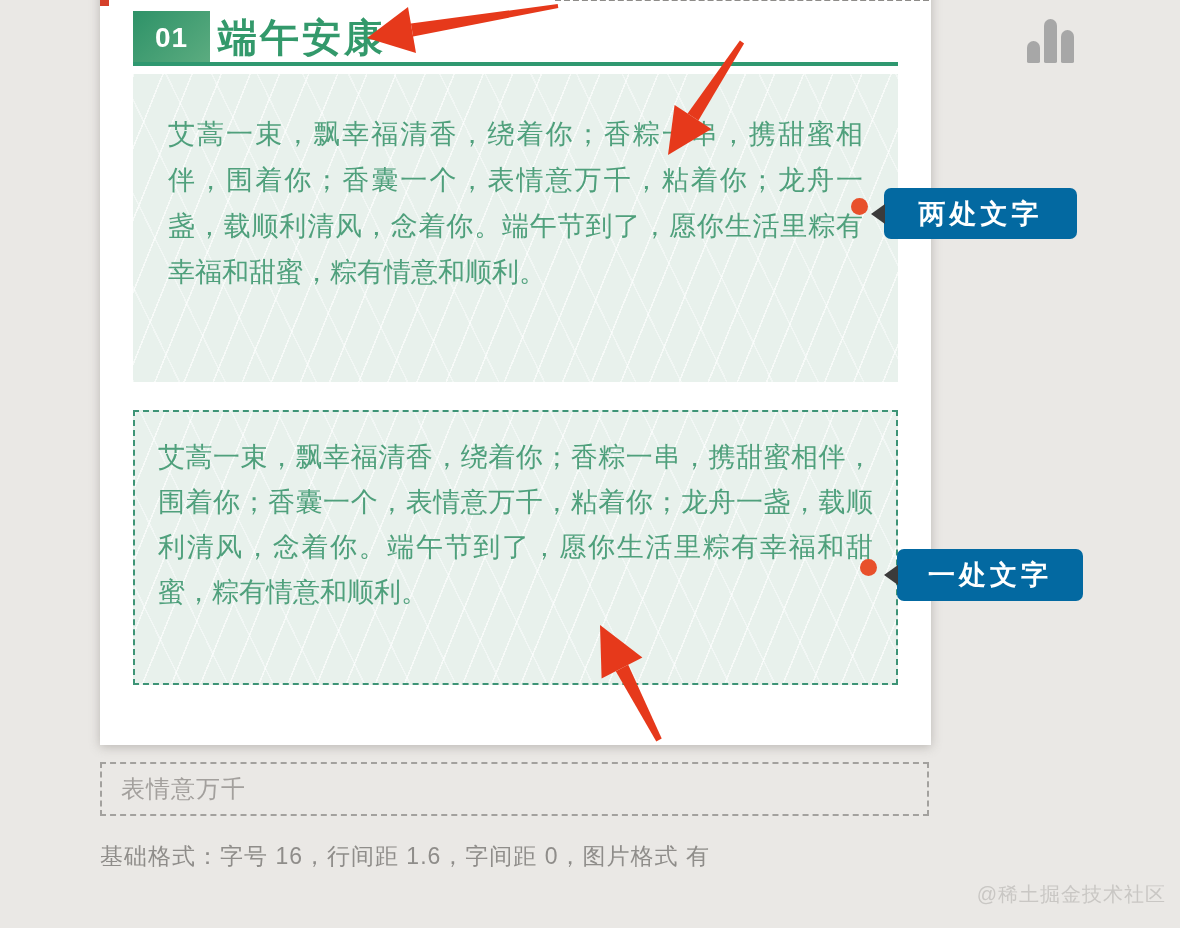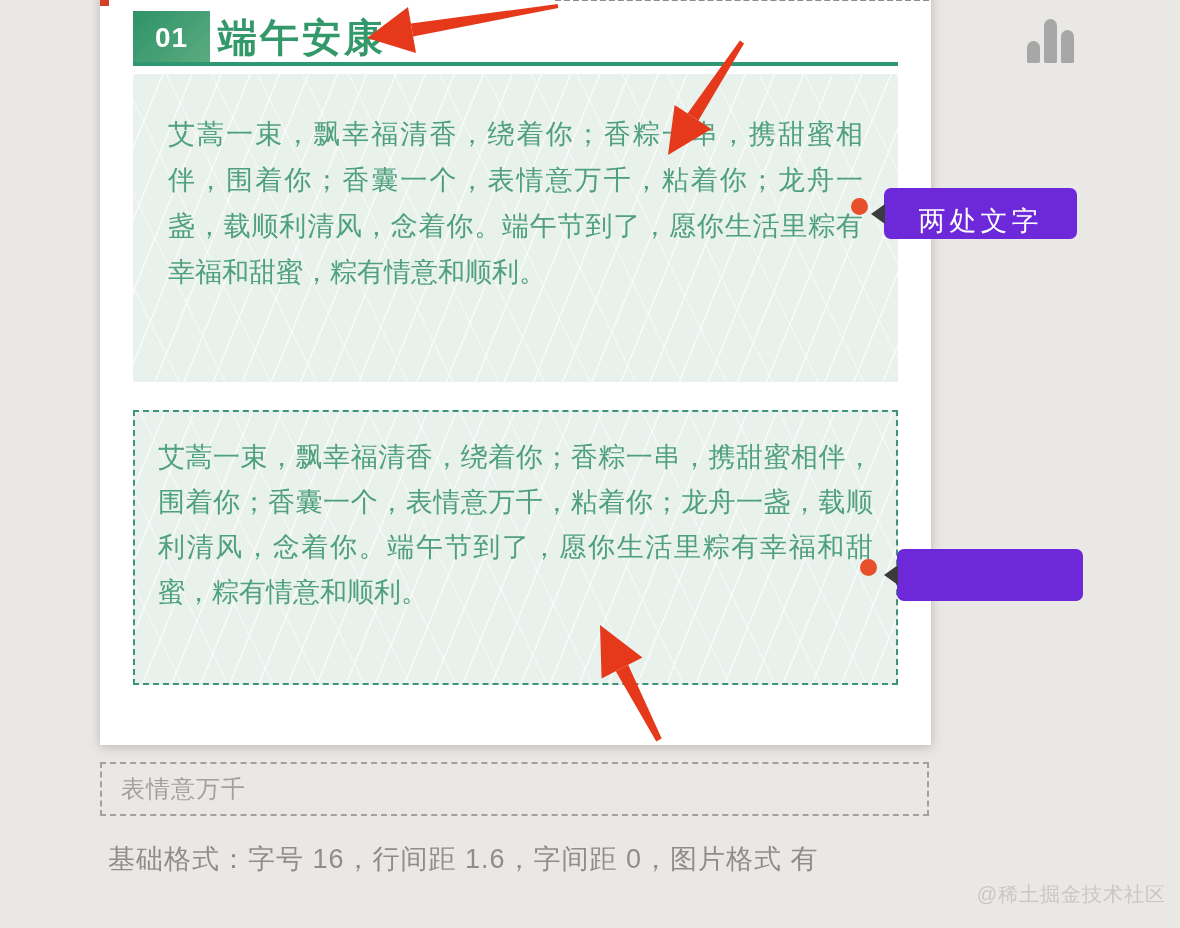--- a/index.html
+++ b/index.html
@@ -40,42 +40,42 @@
       repeating-linear-gradient(64deg, rgba(255,255,255,0.45) 0 1.5px, transparent 1.5px 41px);
     color: #4fa07c; font-size: 27px; line-height: 46px;
     text-align: justify; text-justify: inter-ideograph;
   }
   .block p { width: 100%; }
   .block1 { top: 74px; height: 308px; padding: 37px 35px; }
   .block2 { top: 410px; height: 275px; padding: 23px 23px; border: 2px dashed #3d9476; line-height: 45px; }
 
   
   .tooltip {
-    position: absolute; background: #6d28d9; color: #ffffff; border-radius: 7px;
-    font-size: 27px; letter-spacing: 4px; display: flex; align-items: flex-end; justify-content: center;
+    position: absolute; background: #0369a1; color: #ffffff; border-radius: 7px;
+    font-size: 27px; letter-spacing: 4px; display: flex; align-items: center; justify-content: center; font-weight: bold;
   }
   .tt1 { left: 884px; top: 188px; width: 193px; height: 51px; }
   .tt2 { left: 897px; top: 549px; width: 186px; height: 52px; }
   .tt-pointer {
     position: absolute; left: -13px; top: 50%; margin-top: -10px; width: 0; height: 0;
     border-top: 10px solid transparent; border-bottom: 10px solid transparent;
     border-right: 14px solid #3b3b3b;
   }
   .dot { position: absolute; width: 17px; height: 17px; border-radius: 50%; background: #e8502b; }
   .dot1 { left: 851px; top: 198px; }
   .dot2 { left: 860px; top: 559px; }
 
   
   .input-box {
     position: absolute; left: 100px; top: 762px; width: 829px; height: 54px;
     border: 2px dashed #a3a19e; display: flex; align-items: center;
     padding-left: 19px; color: #a3a09d; font-size: 24px; letter-spacing: 1px;
   }
   .format-note {
-    position: absolute; left: 108px; top: 841px; color: #8f8d8a; font-size: 27px; letter-spacing: 1px;
+    position: absolute; left: 100px; top: 841px; color: #8f8d8a; font-size: 23px; letter-spacing: 1px;
   }
   .watermark { position: absolute; right: 14px; top: 881px; color: #c9c7c4; font-size: 20px; letter-spacing: 1px; }
 
   
   .chart-icon { position: absolute; left: 1026px; top: 18px; width: 50px; height: 45px; }
   .chart-icon .bar { position: absolute; bottom: 0; width: 13px; background: #a7a7a7; border-radius: 7px 7px 2px 2px; }
   .chart-icon .b1 { left: 1px;  height: 22px; }
   .chart-icon .b2 { left: 18px; height: 44px; }
   .chart-icon .b3 { left: 35px; height: 33px; }
 
@@ -112,20 +112,21 @@
 
   <span class="dot dot1"></span>
   <div class="tooltip tt1">
     <span class="tt-pointer"></span>
     <span>两处文字</span>
   </div>
 
   <span class="dot dot2"></span>
   <div class="tooltip tt2">
     <span class="tt-pointer"></span>
+    <span>一处文字</span>
   </div>
 
   <div class="input-box">
     <span>表情意万千</span>
   </div>
 
   <div class="format-note">基础格式：字号 16，行间距 1.6，字间距 0，图片格式 有</div>
 
   <div class="watermark">@稀土掘金技术社区</div>
 

